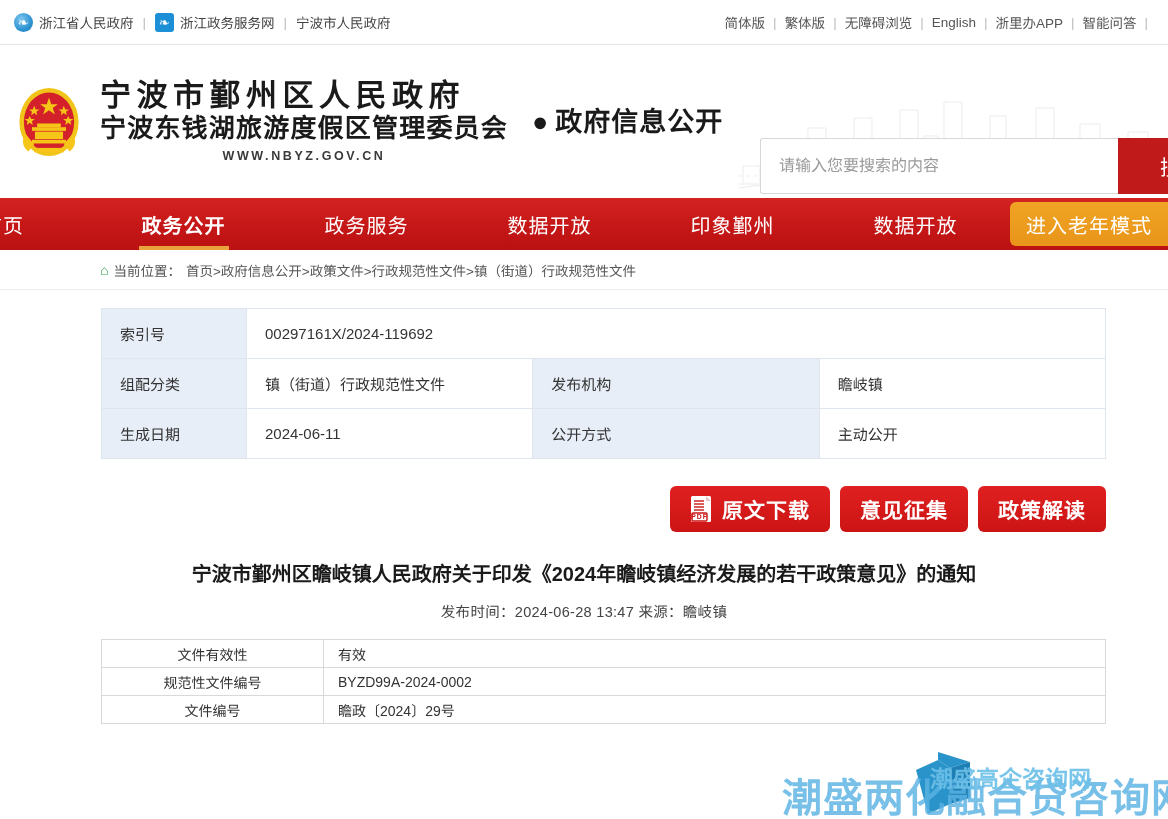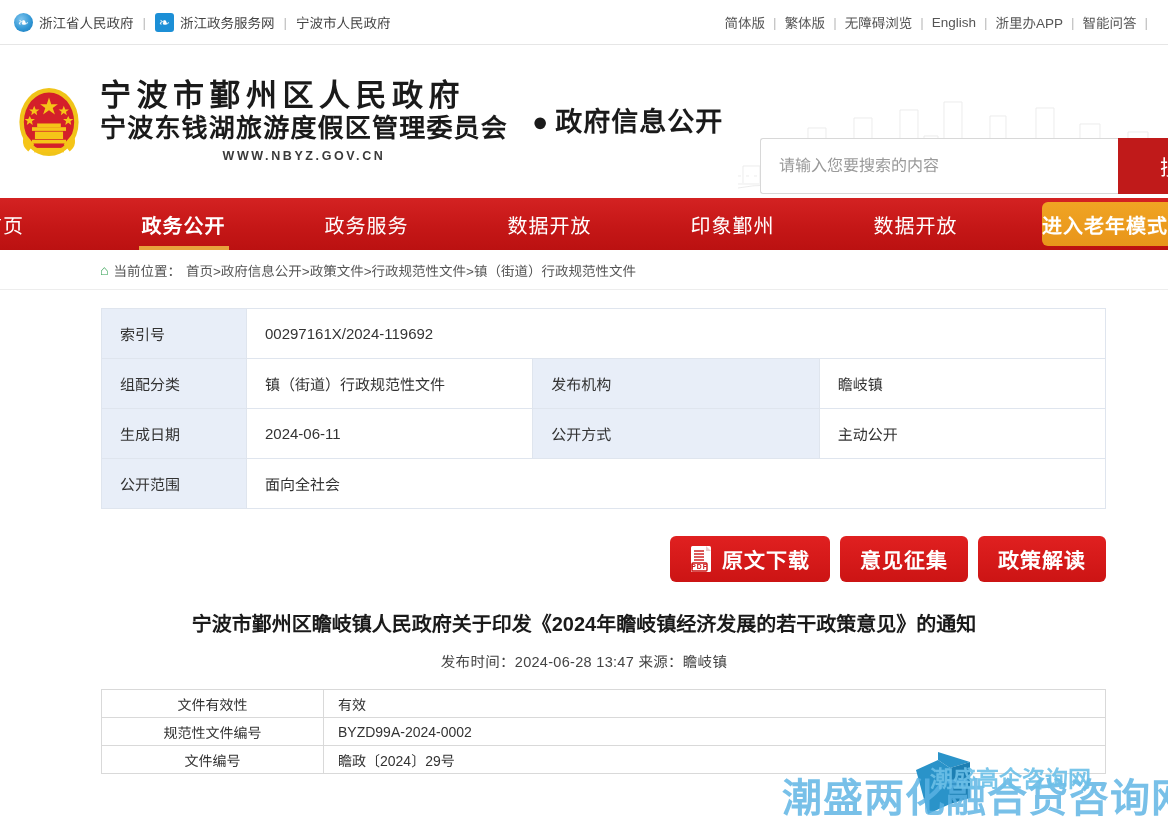--- a/index.html
+++ b/index.html
@@ -128,25 +128,24 @@
   .nav-item.active::after {
     content: ""; position: absolute; bottom: 0; left: 50%;
     transform: translateX(-50%);
     width: 90px; height: 4px; background: #e8a33d;
   }
   .nav-elder {
     position: absolute; right: 0; top: 4px; height: 44px;
     background: linear-gradient(180deg, #f0a423 0%, #e8951a 100%);
     color: #fff; font-size: 20px;
     display: flex; align-items: center;
-    padding: 0 0;
+    padding: 0 16px;
     border-radius: 6px 0 0 6px;
     white-space: nowrap; cursor: pointer; overflow: hidden;
     letter-spacing: 1px;
-    font-weight: bold;
   }
 
   
   .crumb-wrap {
     background: #fff; border-bottom: 1px solid #ededed;
     height: 40px; display: flex; align-items: center;
     padding-left: 100px;
   }
   .crumb {
     font-size: 13.5px; color: #555; display: flex; align-items: center; gap: 5px;
@@ -372,24 +371,20 @@
         <td>镇（街道）行政规范性文件</td>
         <td class="lbl w2">发布机构</td>
         <td>瞻岐镇</td>
       </tr>
       <tr>
         <td class="lbl">生成日期</td>
         <td>2024-06-11</td>
         <td class="lbl w2">公开方式</td>
         <td>主动公开</td>
       </tr>
-      <tr>
-        <td class="lbl">公开范围</td>
-        <td colspan="3">面向全社会</td>
-      </tr>
     </tbody>
   </table>
 
   <div class="actions">
     <button class="btn">
       <svg class="pdf-ico" viewBox="0 0 26 28">
         <rect x="1" y="1" width="20" height="26" rx="1.5" fill="#fff"></rect>
         <path d="M16 1 L21 6 L16 6 Z" fill="#e8c9c9"></path>
         <g stroke="#cc1414" stroke-width="1.4">
           <path d="M4 6 H14"></path>

